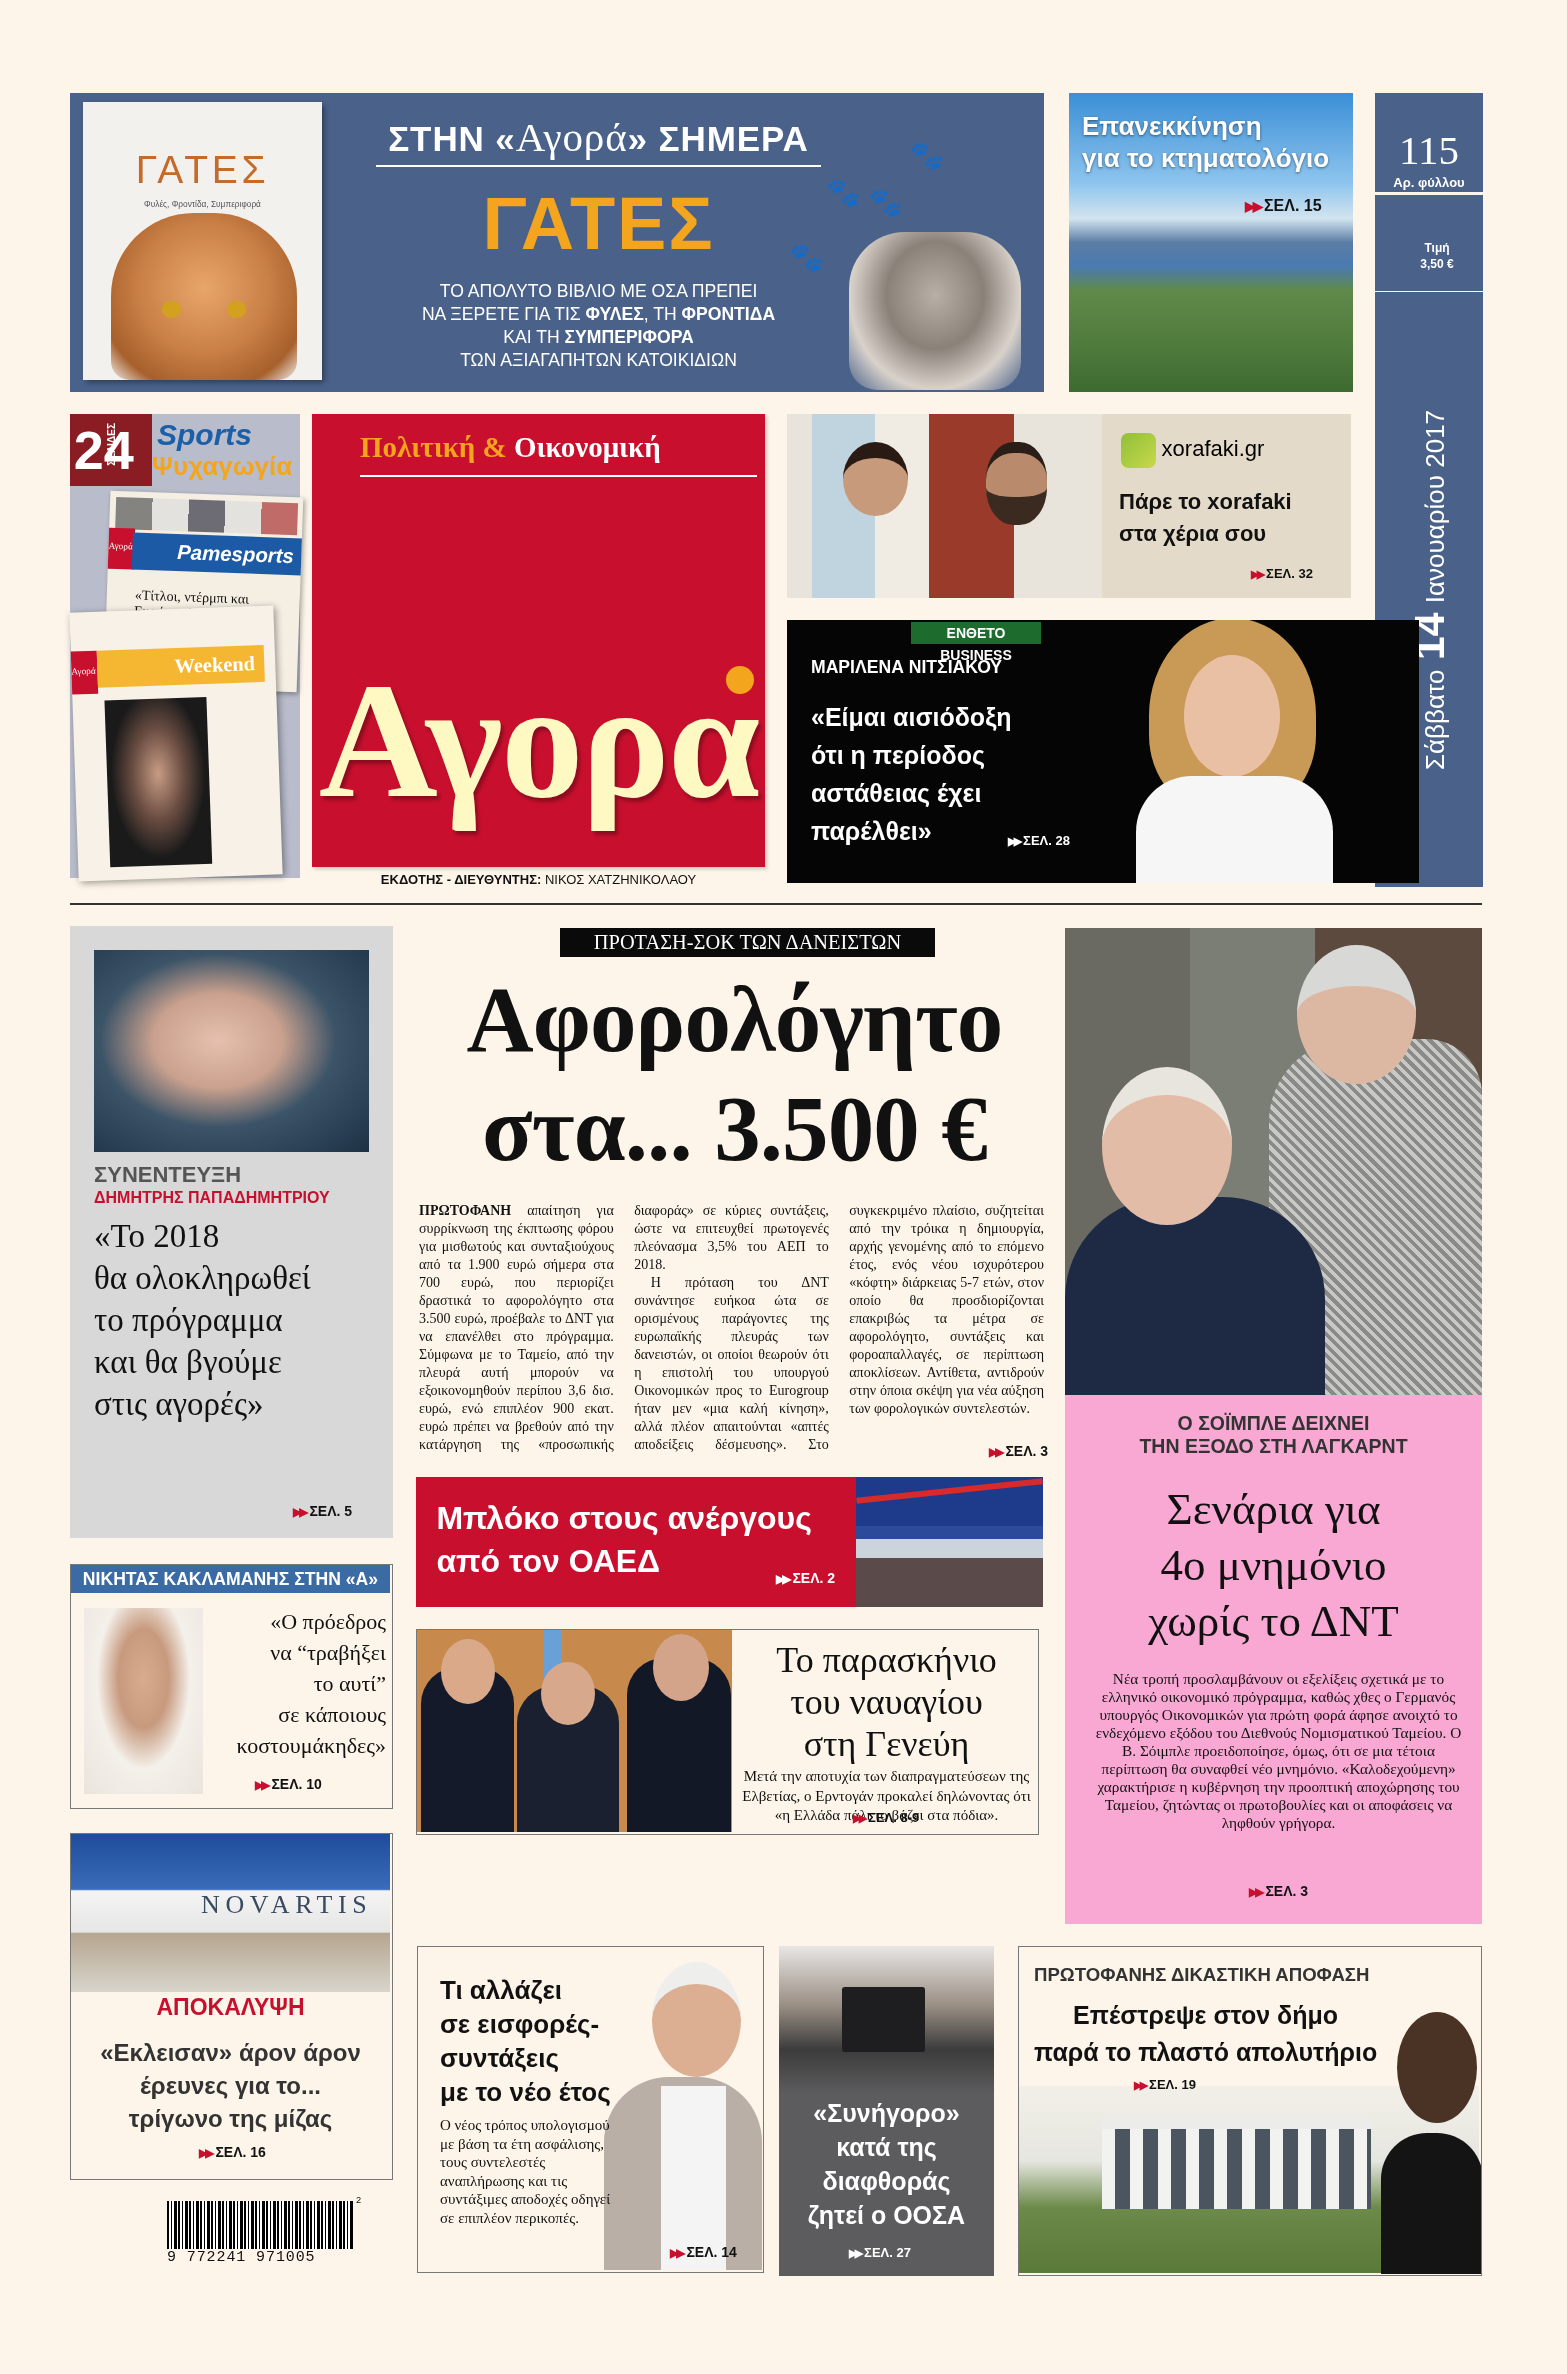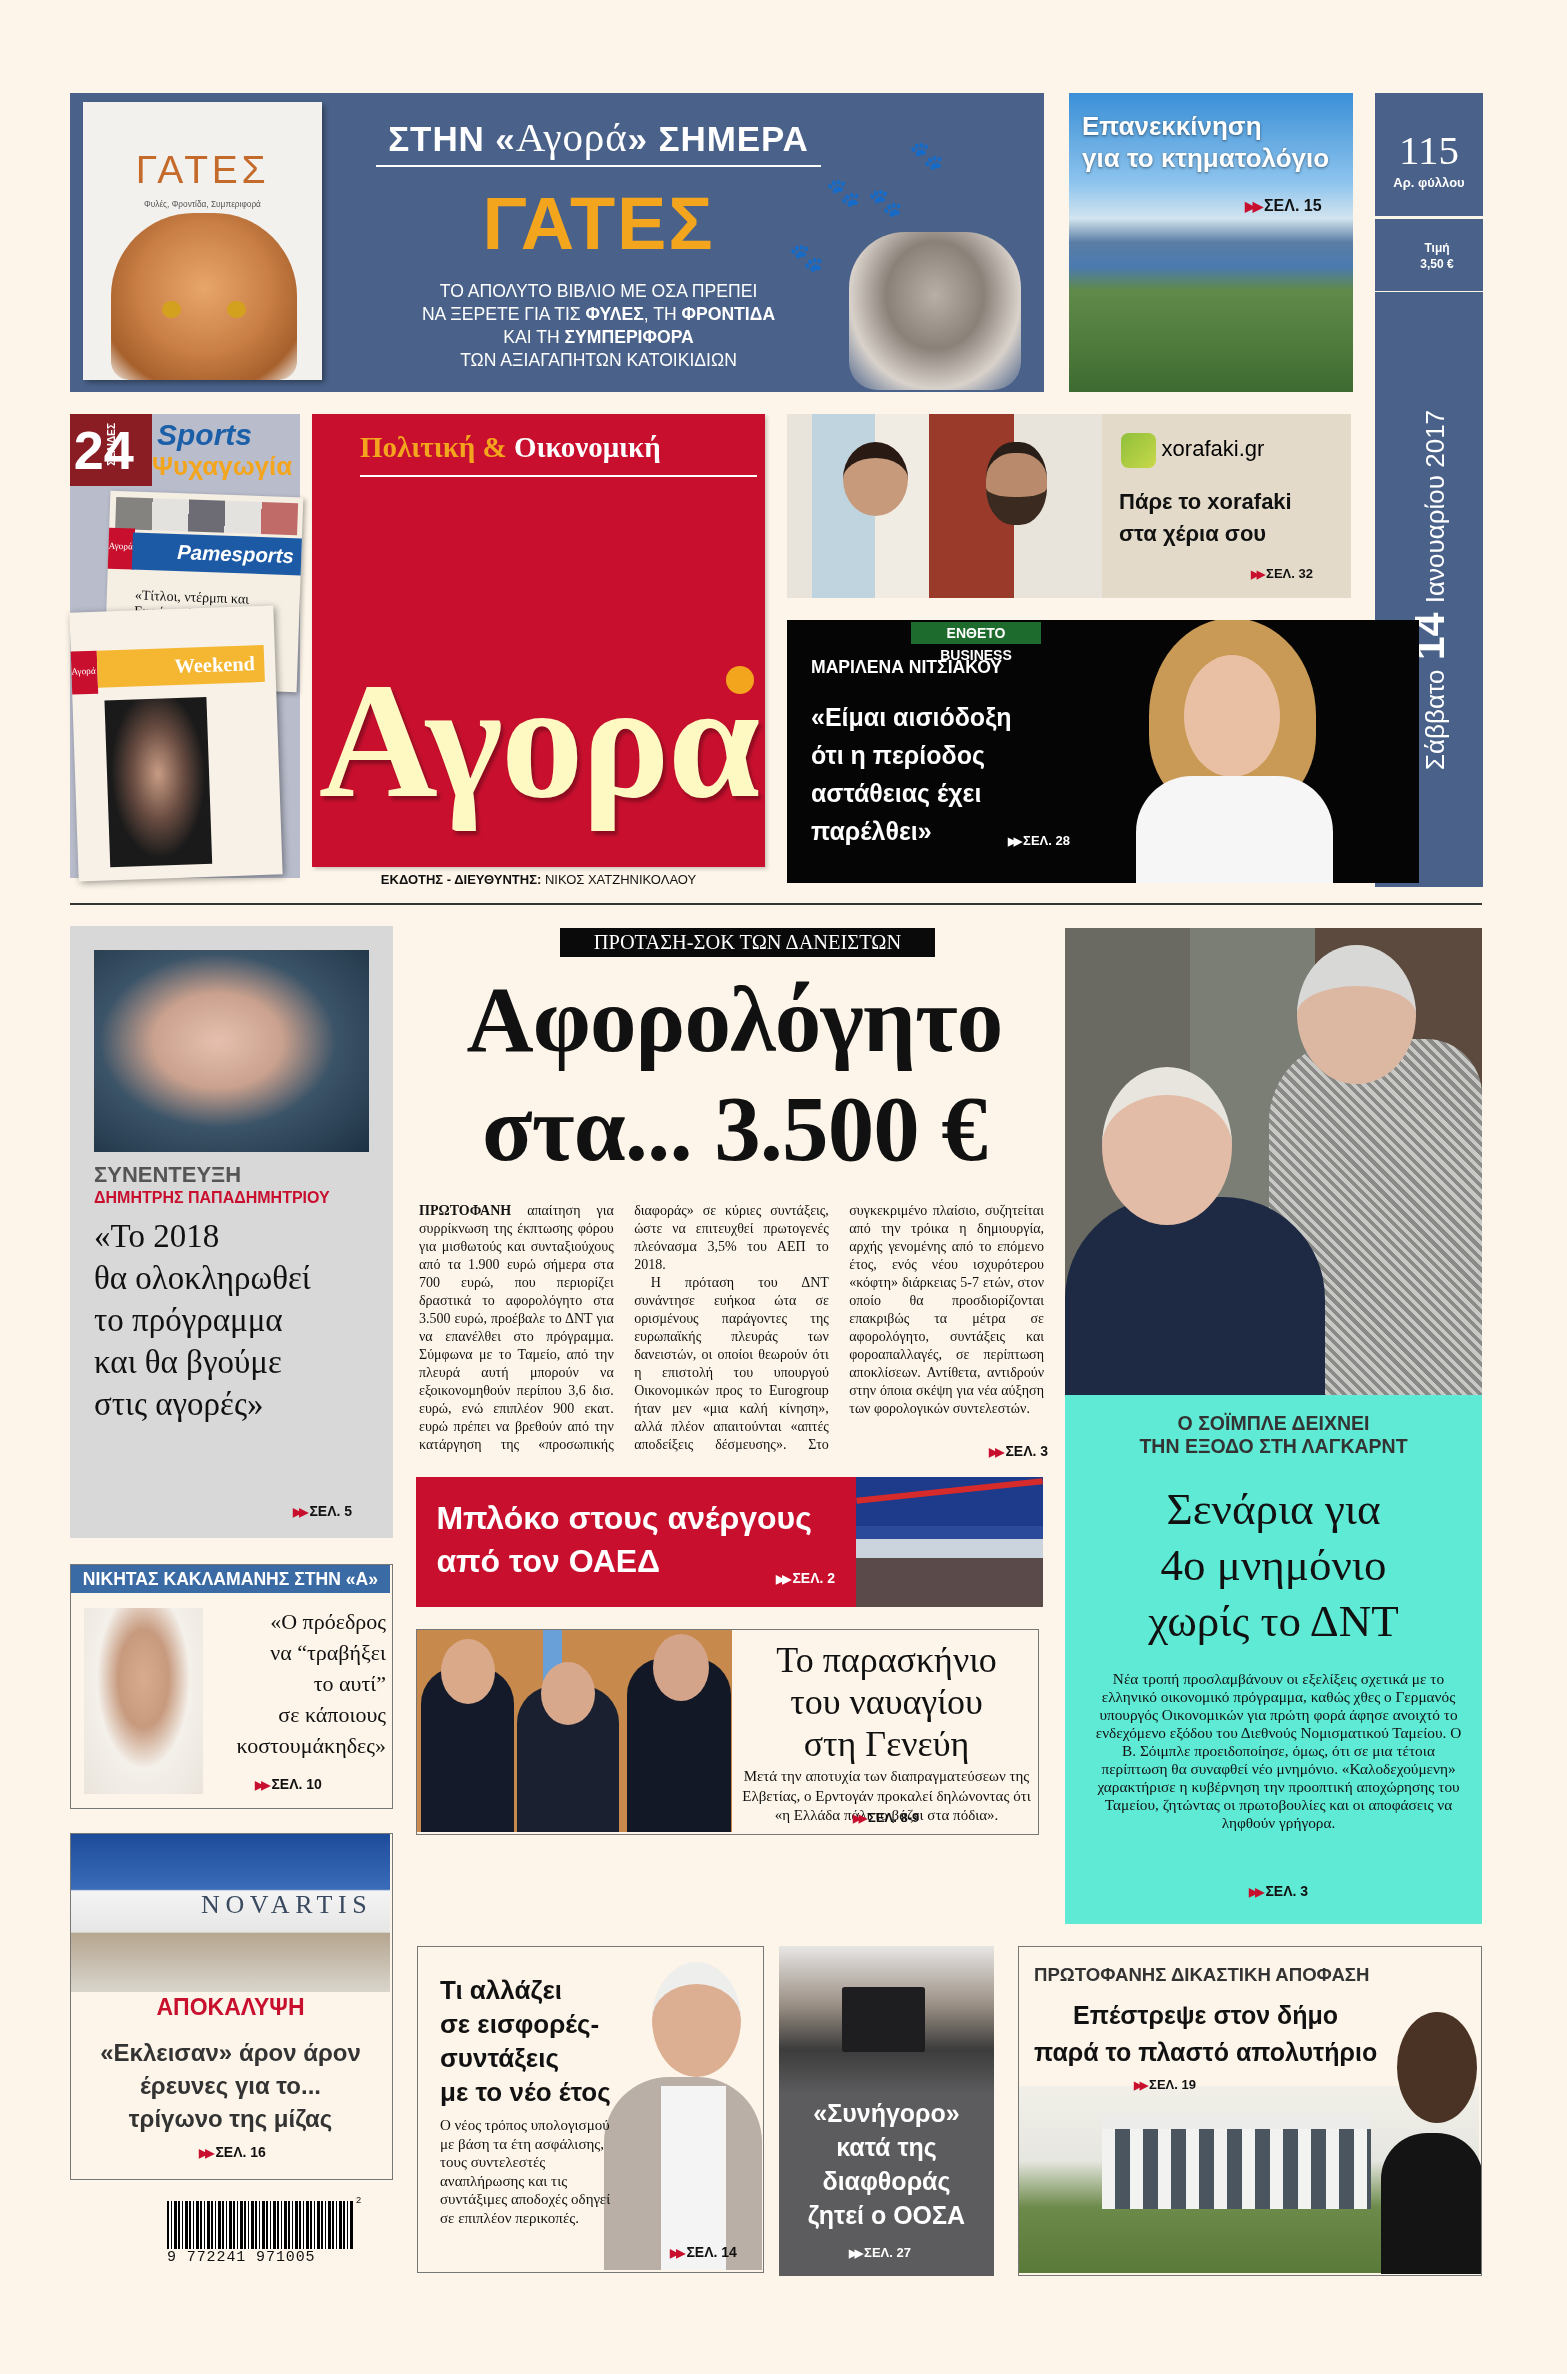--- a/index.html
+++ b/index.html
@@ -27,21 +27,21 @@
   #promo .cat2 { left: 779px; top: 139px; width: 172px; height: 158px; border-radius: 56px 56px 28px 28px;
       background: radial-gradient(ellipse at 50% 40%, #b8afa7 0%, #8a8179 40%, #d9d2cb 70%, #4a628a 100%); }
 
   
   #land { left: 1069px; top: 93px; width: 284px; height: 299px; background: linear-gradient(#3a8fd6 0%, #8dc4ee 30%, #d2e4ef 42%, #5a7da5 50%, #4b7ab0 58%, #5f8a4a 66%, #4e7a3c 85%, #3d6a30 100%); }
   #land .title { left: 13px; top: 16.7px; color: #fff; font-size: 26px; font-weight: bold; line-height: 32px; text-shadow: 0 0.9px 2.8px rgba(0,0,0,.5); }
   #land .pg { left: 176px; top: 104px; font-size: 16px; color: #111; }
 
   
   #issue-col { left: 1375px; top: 93px; width: 108px; height: 794px; background: #4a628a; }
-  #issue-col .box1 { left: 0; top: 0; width: 108px; height: 126px; border-bottom: 3.7px solid #fdf5e9; text-align: center; color: #fff; }
+  #issue-col .box1 { left: 0; top: 0; width: 108px; height: 102px; border-bottom: 3.7px solid #fdf5e9; text-align: center; color: #fff; }
   #issue-col .num { font-family: "Liberation Serif", serif; font-size: 41px; margin-top: 37px; display: block; line-height: 41px; }
   #issue-col .num-label { font-size: 13px; font-weight: bold; display: block; margin-top: 3.7px; }
   #issue-col .box2 { left: 0; top: 130px; width: 124px; height: 69px; border-bottom: 1.9px solid #fdf5e9; text-align: center; color: #fff; font-weight: bold; font-size: 12px; line-height: 16.7px; padding-top: 16.7px; }
   #issue-col .date { left: 54px; top: 497px; transform: translate(-50%, -50%) rotate(-90deg); white-space: nowrap; color: #fff; font-size: 26px; }
   #issue-col .date b { font-size: 43px; margin: 0 9.3px; }
 
   
   #supp { left: 70px; top: 414px; width: 230px; height: 464px; background: #b8bccb; }
   #supp .badge24 { left: 0; top: 0; width: 82px; height: 72px; background: #8a1c24; color: #fff; font-size: 54px; font-weight: bold; line-height: 72px; padding-left: 3.7px; }
   #supp .badge24 small { position: absolute; right: 3.7px; top: 9.3px; font-size: 10.2px; writing-mode: vertical-rl; transform: rotate(180deg); }
@@ -121,21 +121,21 @@
   #geneva .p2 { left: 100px; top: 56px; width: 102px; height: 147px; border-radius: 37px 37px 0 0; background: #1a2030; }
   #geneva .p3 { left: 210px; top: 28px; width: 104px; height: 174px; border-radius: 37px 37px 0 0; background: #131826; }
   #geneva .h1 { left: 24px; top: 9.3px; width: 54px; height: 65px; border-radius: 50%; background: #d9a98a; }
   #geneva .h2 { left: 124px; top: 32px; width: 54px; height: 63px; border-radius: 50%; background: #d8a88c; }
   #geneva .h3 { left: 236px; top: 3.7px; width: 56px; height: 67px; border-radius: 50%; background: #d4a48a; }
   #geneva .head { left: 321px; top: 9.3px; width: 297px; text-align: center; font-family: "Liberation Serif", serif; font-size: 36px; line-height: 42px; }
   #geneva .desc { left: 321px; top: 148px; width: 297px; text-align: center; font-family: "Liberation Serif", serif; font-size: 15px; line-height: 19.5px; }
   #geneva .pg { left: 436px; top: 180px; font-size: 13px; }
 
   
-  #schaeuble { left: 1065px; top: 928px; width: 417px; height: 996px; background: #5eead4; }
+  #schaeuble { left: 1065px; top: 928px; width: 417px; height: 996px; background: #f9a8d4; }
   #schaeuble .photo { left: 0; top: 0; width: 417px; height: 467px; background: linear-gradient(90deg, #6a6a62 0 30%, #7a7e74 30% 60%, #5c4a3e 60% 100%); }
   #schaeuble .m-body { left: 0; top: 269px; width: 260px; height: 198px; border-radius: 102px 102px 0 0; background: #1e2a44; }
   #schaeuble .m-head { left: 37px; top: 139px; width: 130px; height: 158px; border-radius: 50%; background: #e2bca6; border-top: 28px solid #e8e4de; }
   #schaeuble .w-body { left: 204px; top: 111px; width: 213px; height: 356px; border-radius: 83px 56px 0 0; background: repeating-linear-gradient(45deg, #8a8a88 0 3.7px, #c8c8c4 3.7px 7.4px); }
   #schaeuble .w-head { left: 232px; top: 16.7px; width: 119px; height: 139px; border-radius: 50%; background: #dcb8a2; border-top: 41px solid #d8d8d6; }
   #schaeuble .kicker { left: 0; top: 484px; width: 417px; text-align: center; font-size: 19.5px; font-weight: bold; color: #333; line-height: 23px; }
   #schaeuble .head { left: 0; top: 553px; width: 417px; text-align: center; font-family: "Liberation Serif", serif; font-size: 45px; line-height: 56px; }
   #schaeuble .body { left: 28px; top: 742px; width: 371px; text-align: center; font-family: "Liberation Serif", serif; font-size: 15.3px; line-height: 18px; }
   #schaeuble .pg { left: 184px; top: 955px; font-size: 14px; }
 

